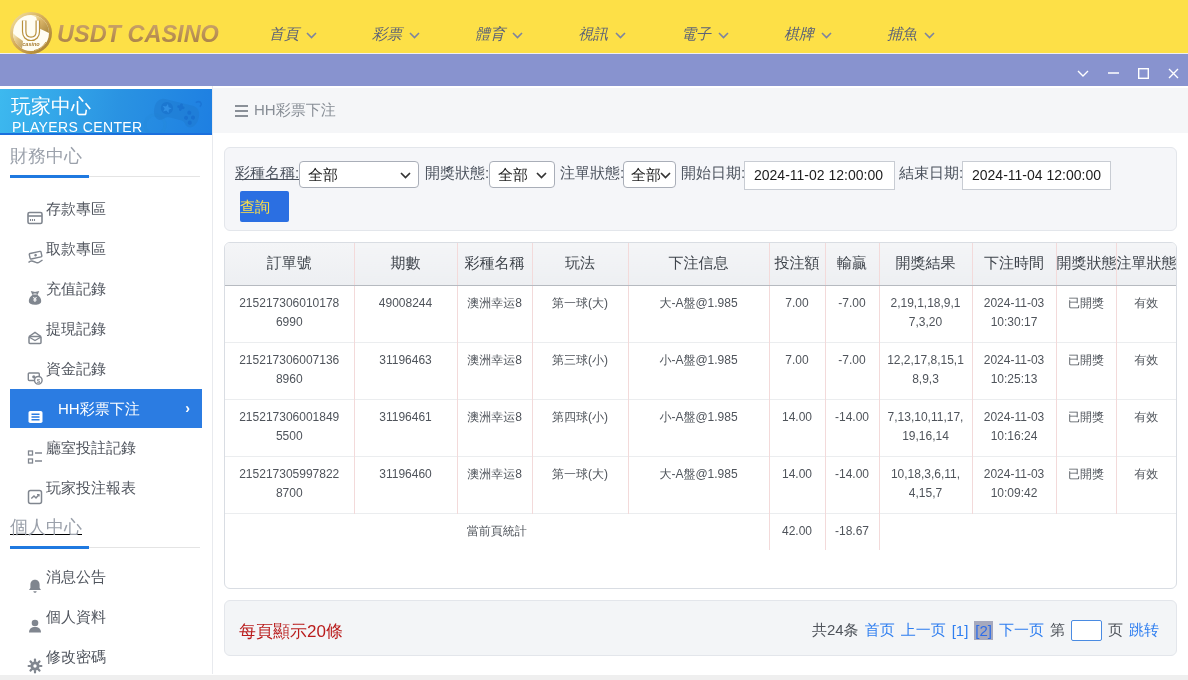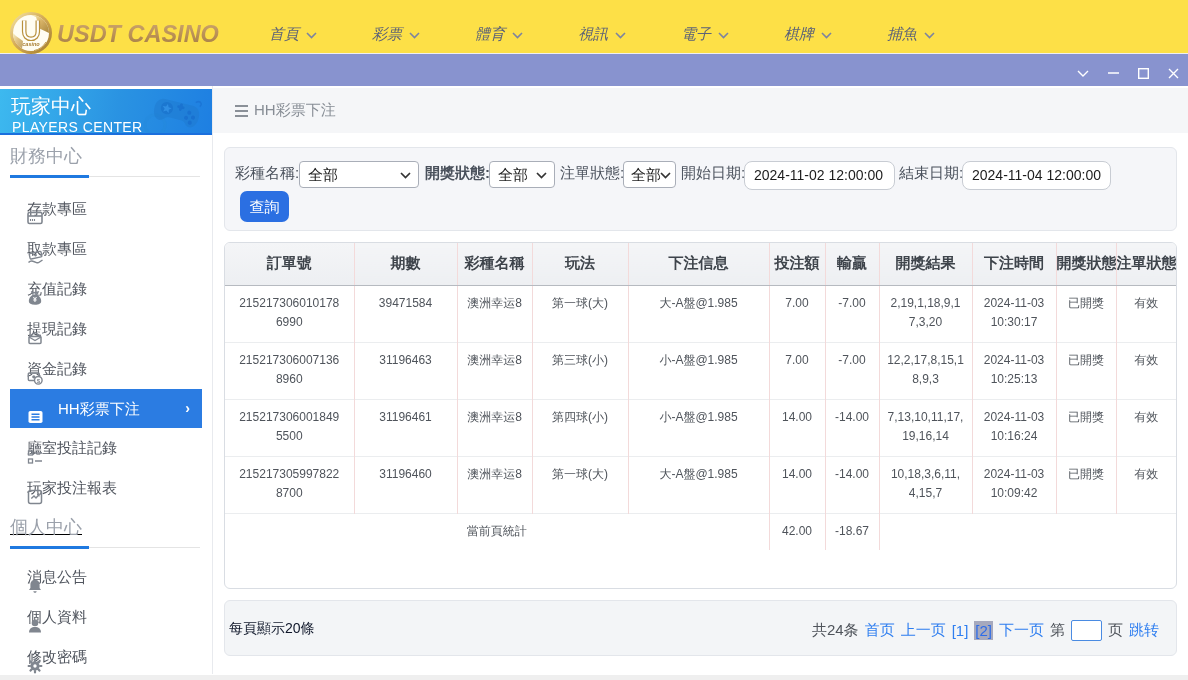--- a/index.html
+++ b/index.html
@@ -15,49 +15,49 @@
 .winctl span{width:30px;display:flex;justify-content:center;}
 
 .sidebar{position:absolute;left:0;top:86px;width:213px;height:588px;background:#fff;border-right:1px solid #e8eaee;}
 .sidehead{position:absolute;left:0;top:3px;width:212px;height:46px;background:linear-gradient(100deg,#3db9ef 0%,#2a93e2 55%,#1e7fe2 100%);overflow:hidden;border-bottom:2px solid #1b6fdd;}
 .sidehead .t1{position:absolute;left:11px;top:4px;font-size:20px;color:#fff;letter-spacing:0px;}
 .sidehead .t2{position:absolute;left:12px;top:30px;font-size:14px;color:#fff;letter-spacing:0.4px;}
 .sec{position:absolute;left:10px;width:190px;border-bottom:1px solid #e4e4e4;}
 .sec .tt{font-size:18px;line-height:22px;color:#9ba1ab;padding-bottom:9px;}
 .sec .bluebar{position:absolute;left:0;bottom:-2px;width:79px;height:3px;background:#1f79e0;}
 ul.menu{position:absolute;left:0;width:213px;list-style:none;}
-ul.menu li{position:relative;height:40px;line-height:40px;font-size:15px;color:#50555e;padding-left:27px;}
+ul.menu li{position:relative;height:40px;line-height:40px;font-size:15px;color:#50555e;padding-left:46px;}
 ul.menu li .ic{position:absolute;left:27px;top:12px;width:16px;height:16px;}
 ul.menu li.active{height:39px;line-height:39px;margin:0 11px 0 10px;padding-left:48px;background:#2b7ce2;color:#fff;}
 ul.menu li.active .ic{left:17px;top:11px;}
 ul.menu li.active .arr{position:absolute;right:12px;top:0;font-size:14px;color:#fff;font-weight:bold;}
 
 .main{position:absolute;left:213px;top:86px;width:975px;height:588px;background:#fff;}
 .crumb{position:absolute;left:0;top:2px;width:975px;height:45px;background:#f5f6f8;}
 .crumb .txt{position:absolute;left:41px;top:13px;font-size:15px;color:#878d95;}
 .crumb svg{position:absolute;left:22px;top:16px;}
 .panel{position:absolute;left:11px;width:953px;background:#f5f6f9;border:1px solid #e3e6eb;border-radius:6px;}
 .fpanel{top:61px;height:84px;}
 .fpanel .lb{position:absolute;font-size:15px;color:#4a515c;top:16px;}
 .sel{position:absolute;top:13px;height:27px;background:#fff;border:1px solid #a9aeb8;border-radius:4px;font-size:15px;color:#1c1c1c;line-height:25px;padding-left:8px;}
 .sel svg{position:absolute;right:7px;top:10px;}
-.inp{position:absolute;top:13px;height:29px;background:#fff;border:1px solid #c8ccd3;border-radius:8px;font-size:14px;color:#1c1c1c;line-height:27px;padding-left:9px;white-space:nowrap;overflow:hidden;}
-.btn{position:absolute;left:15px;top:43px;width:49px;height:31px;background:#2b6fe2;border-radius:7px;color:#ffffff;font-size:15px;text-align:center;line-height:31px;}
+.inp{position:absolute;top:13px;height:29px;background:#fff;border:1px solid #c8ccd3;border-radius:0;font-size:14px;color:#1c1c1c;line-height:27px;padding-left:9px;white-space:nowrap;overflow:hidden;}
+.btn{position:absolute;left:15px;top:43px;width:49px;height:31px;background:#2b6fe2;border-radius:2px;color:#fde047;font-size:15px;line-height:31px;}
 
 .tpanel{position:absolute;left:11px;top:156px;width:953px;height:347px;background:#fff;border:1px solid #d9dde3;border-radius:6px;overflow:hidden;}
 table{border-collapse:collapse;width:951px;table-layout:fixed;}
-th{height:42px;background:linear-gradient(#f4f5f7,#edeff2);font-size:15px;font-weight:bold;color:#3e444b;border-bottom:1px solid #b6bac0;border-left:1px solid #f3dada;padding:0;white-space:nowrap;overflow:hidden;}
+th{height:42px;background:linear-gradient(#f4f5f7,#edeff2);font-size:15px;font-weight:normal;color:#3e444b;border-bottom:1px solid #b6bac0;border-left:1px solid #f3dada;padding:0;white-space:nowrap;overflow:hidden;}
 th:first-child{border-left:none;}
 td{text-align:center;font-size:12px;color:#4f545b;border-left:1px solid #f3dada;border-top:1px solid #ebedef;line-height:19px;padding:0;}
 td:first-child{border-left:none;}
 tr.dr td{height:57px;vertical-align:top;padding-top:8px;box-sizing:border-box;}
 tr.sr td{height:37px;}
 
 .ppanel{top:514px;height:56px;background:#f3f5f7;}
-.ppanel .left{position:absolute;left:4px;top:19px;font-size:14px;color:#0f172a;}
+.ppanel .left{position:absolute;left:14px;top:19px;font-size:17px;color:#b91c1c;}
 .ppanel .right{position:absolute;right:17px;top:19px;font-size:15px;color:#4f545b;display:flex;gap:6px;align-items:center;}
 .ppanel .right .bl{color:#2e7ef0;}
 .ppanel .right .hl{background:#a6a9bd;color:#2d6ce8;padding:1px 1px;}
 .ppanel .right .box{width:31px;height:21px;background:#fff;border:1px solid #4a8be2;border-radius:2px;}
 .strip{position:absolute;left:0;top:675px;width:1188px;height:5px;background:#efefef;}
 </style></head>
 <body>
 <div class="topbar">
   <svg class="logo" style="position:absolute;left:10px;top:11px;" width="210" height="44" viewBox="0 0 210 44">
     <defs>
@@ -230,25 +230,25 @@
   </ul>
 </div>
 <div class="main">
   <div class="crumb">
     <svg width="13" height="14" viewBox="0 0 13 14">
         <path d="M0 2 L13 2 M0 7 L13 7 M0 12 L13 12" stroke="#8a9098" stroke-width="2.2"></path>
       </svg>
     <div class="txt">HH彩票下注</div>
   </div>
   <div class="panel fpanel">
-    <span class="lb" style="left:10px;">彩種名稱:</span>
+    <span class="lb" style="left:10px;text-decoration:underline;">彩種名稱:</span>
     <div class="sel" style="left:74px;width:120px;">全部<svg width="11" height="7" viewBox="0 0 11 7">
           <path d="M1 1 L5.5 5.5 L10 1" fill="none" stroke="#333" stroke-width="1.7"></path>
         </svg></div>
-    <span class="lb" style="left:200px;font-weight:bold;">開獎狀態:</span>
+    <span class="lb" style="left:200px;">開獎狀態:</span>
     <div class="sel" style="left:264px;width:66px;">全部<svg width="11" height="7" viewBox="0 0 11 7">
           <path d="M1 1 L5.5 5.5 L10 1" fill="none" stroke="#333" stroke-width="1.7"></path>
         </svg></div>
     <span class="lb" style="left:335px;">注單狀態:</span>
     <div class="sel" style="left:398px;width:53px;padding-left:7px;">全部<svg style="right:4px;" width="11" height="7" viewBox="0 0 11 7">
           <path d="M1 1 L5.5 5.5 L10 1" fill="none" stroke="#333" stroke-width="1.7"></path>
         </svg></div>
     <span class="lb" style="left:456px;">開始日期:</span>
     <div class="inp" style="left:519px;width:151px;">2024-11-02 12:00:00</div>
     <span class="lb" style="left:674px;">結束日期:</span>
@@ -279,21 +279,21 @@
             <th>下注信息</th>
             <th>投注額</th>
             <th>輸贏</th>
             <th>開獎結果</th>
             <th>下注時間</th>
             <th>開獎狀態</th>
             <th>注單狀態</th>
           </tr>
   <tr class="dr">
             <td>215217306010178<br>6990</td>
-            <td>39471584</td>
+            <td>49008244</td>
             <td>澳洲幸运8</td>
             <td>第一球(大)</td>
             <td>大-A盤@1.985</td>
             <td>7.00</td>
             <td>-7.00</td>
             <td>2,19,1,18,9,1<br>7,3,20</td>
             <td>2024-11-03<br>10:30:17</td>
             <td>已開獎</td>
             <td>有效</td>
           </tr>

